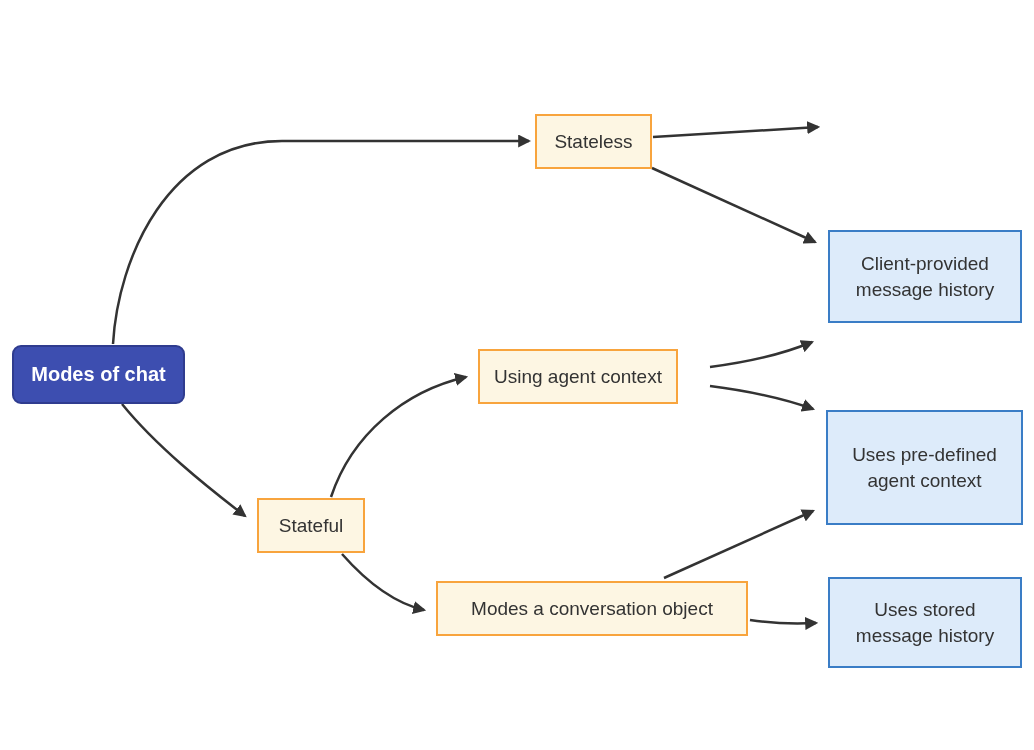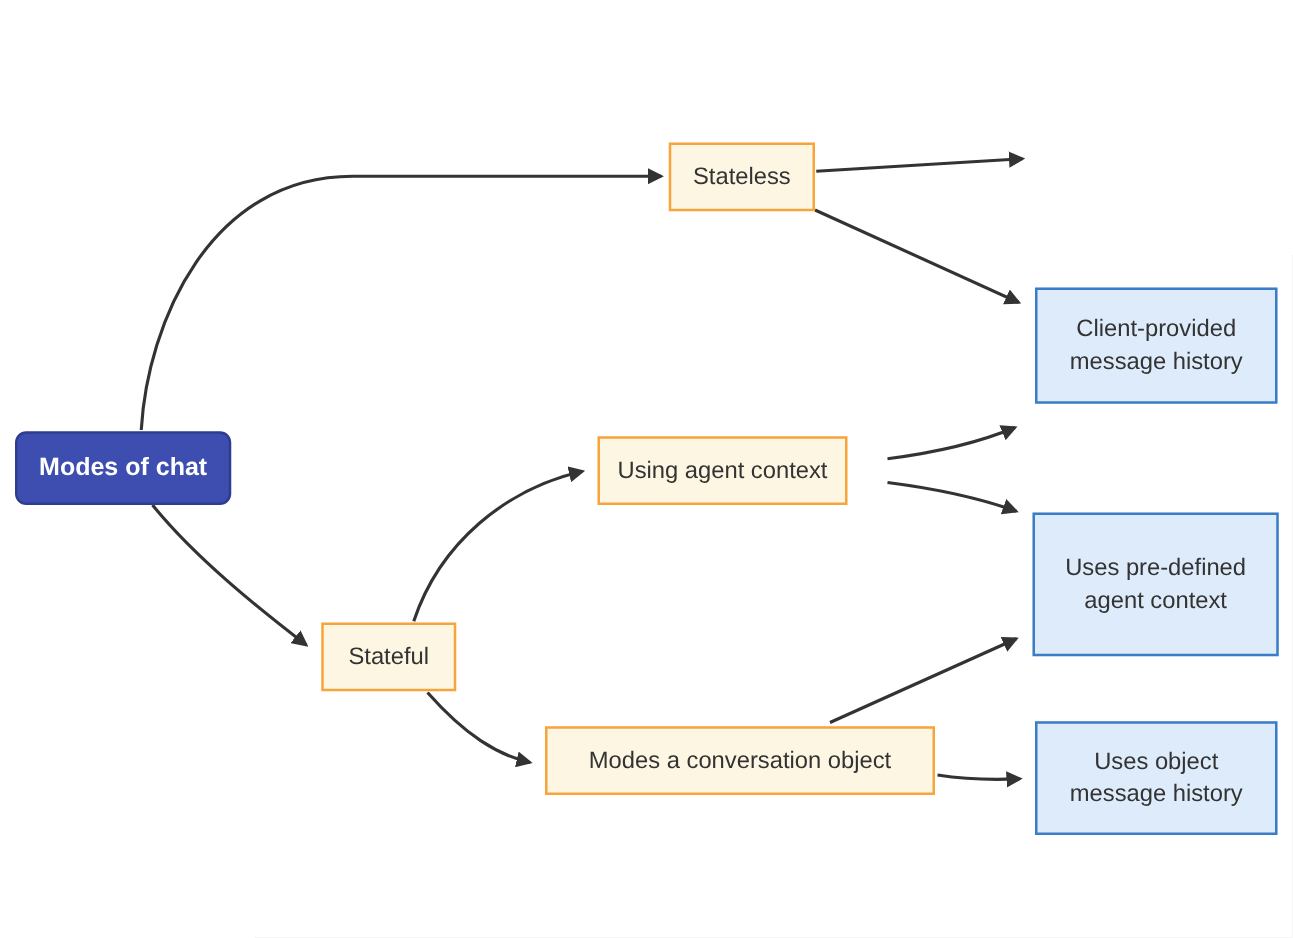--- a/index.html
+++ b/index.html
@@ -84,16 +84,16 @@
 
   <div class="node leaf n-msghist">
     <span>Client-provided message history</span>
   </div>
 
   <div class="node leaf n-predef">
     <span>Uses pre-defined agent context</span>
   </div>
 
   <div class="node leaf n-stored">
-    <span>Uses object message history</span>
+    <span>Uses stored message history</span>
   </div>
 
 </div>
 
 </body></html>

